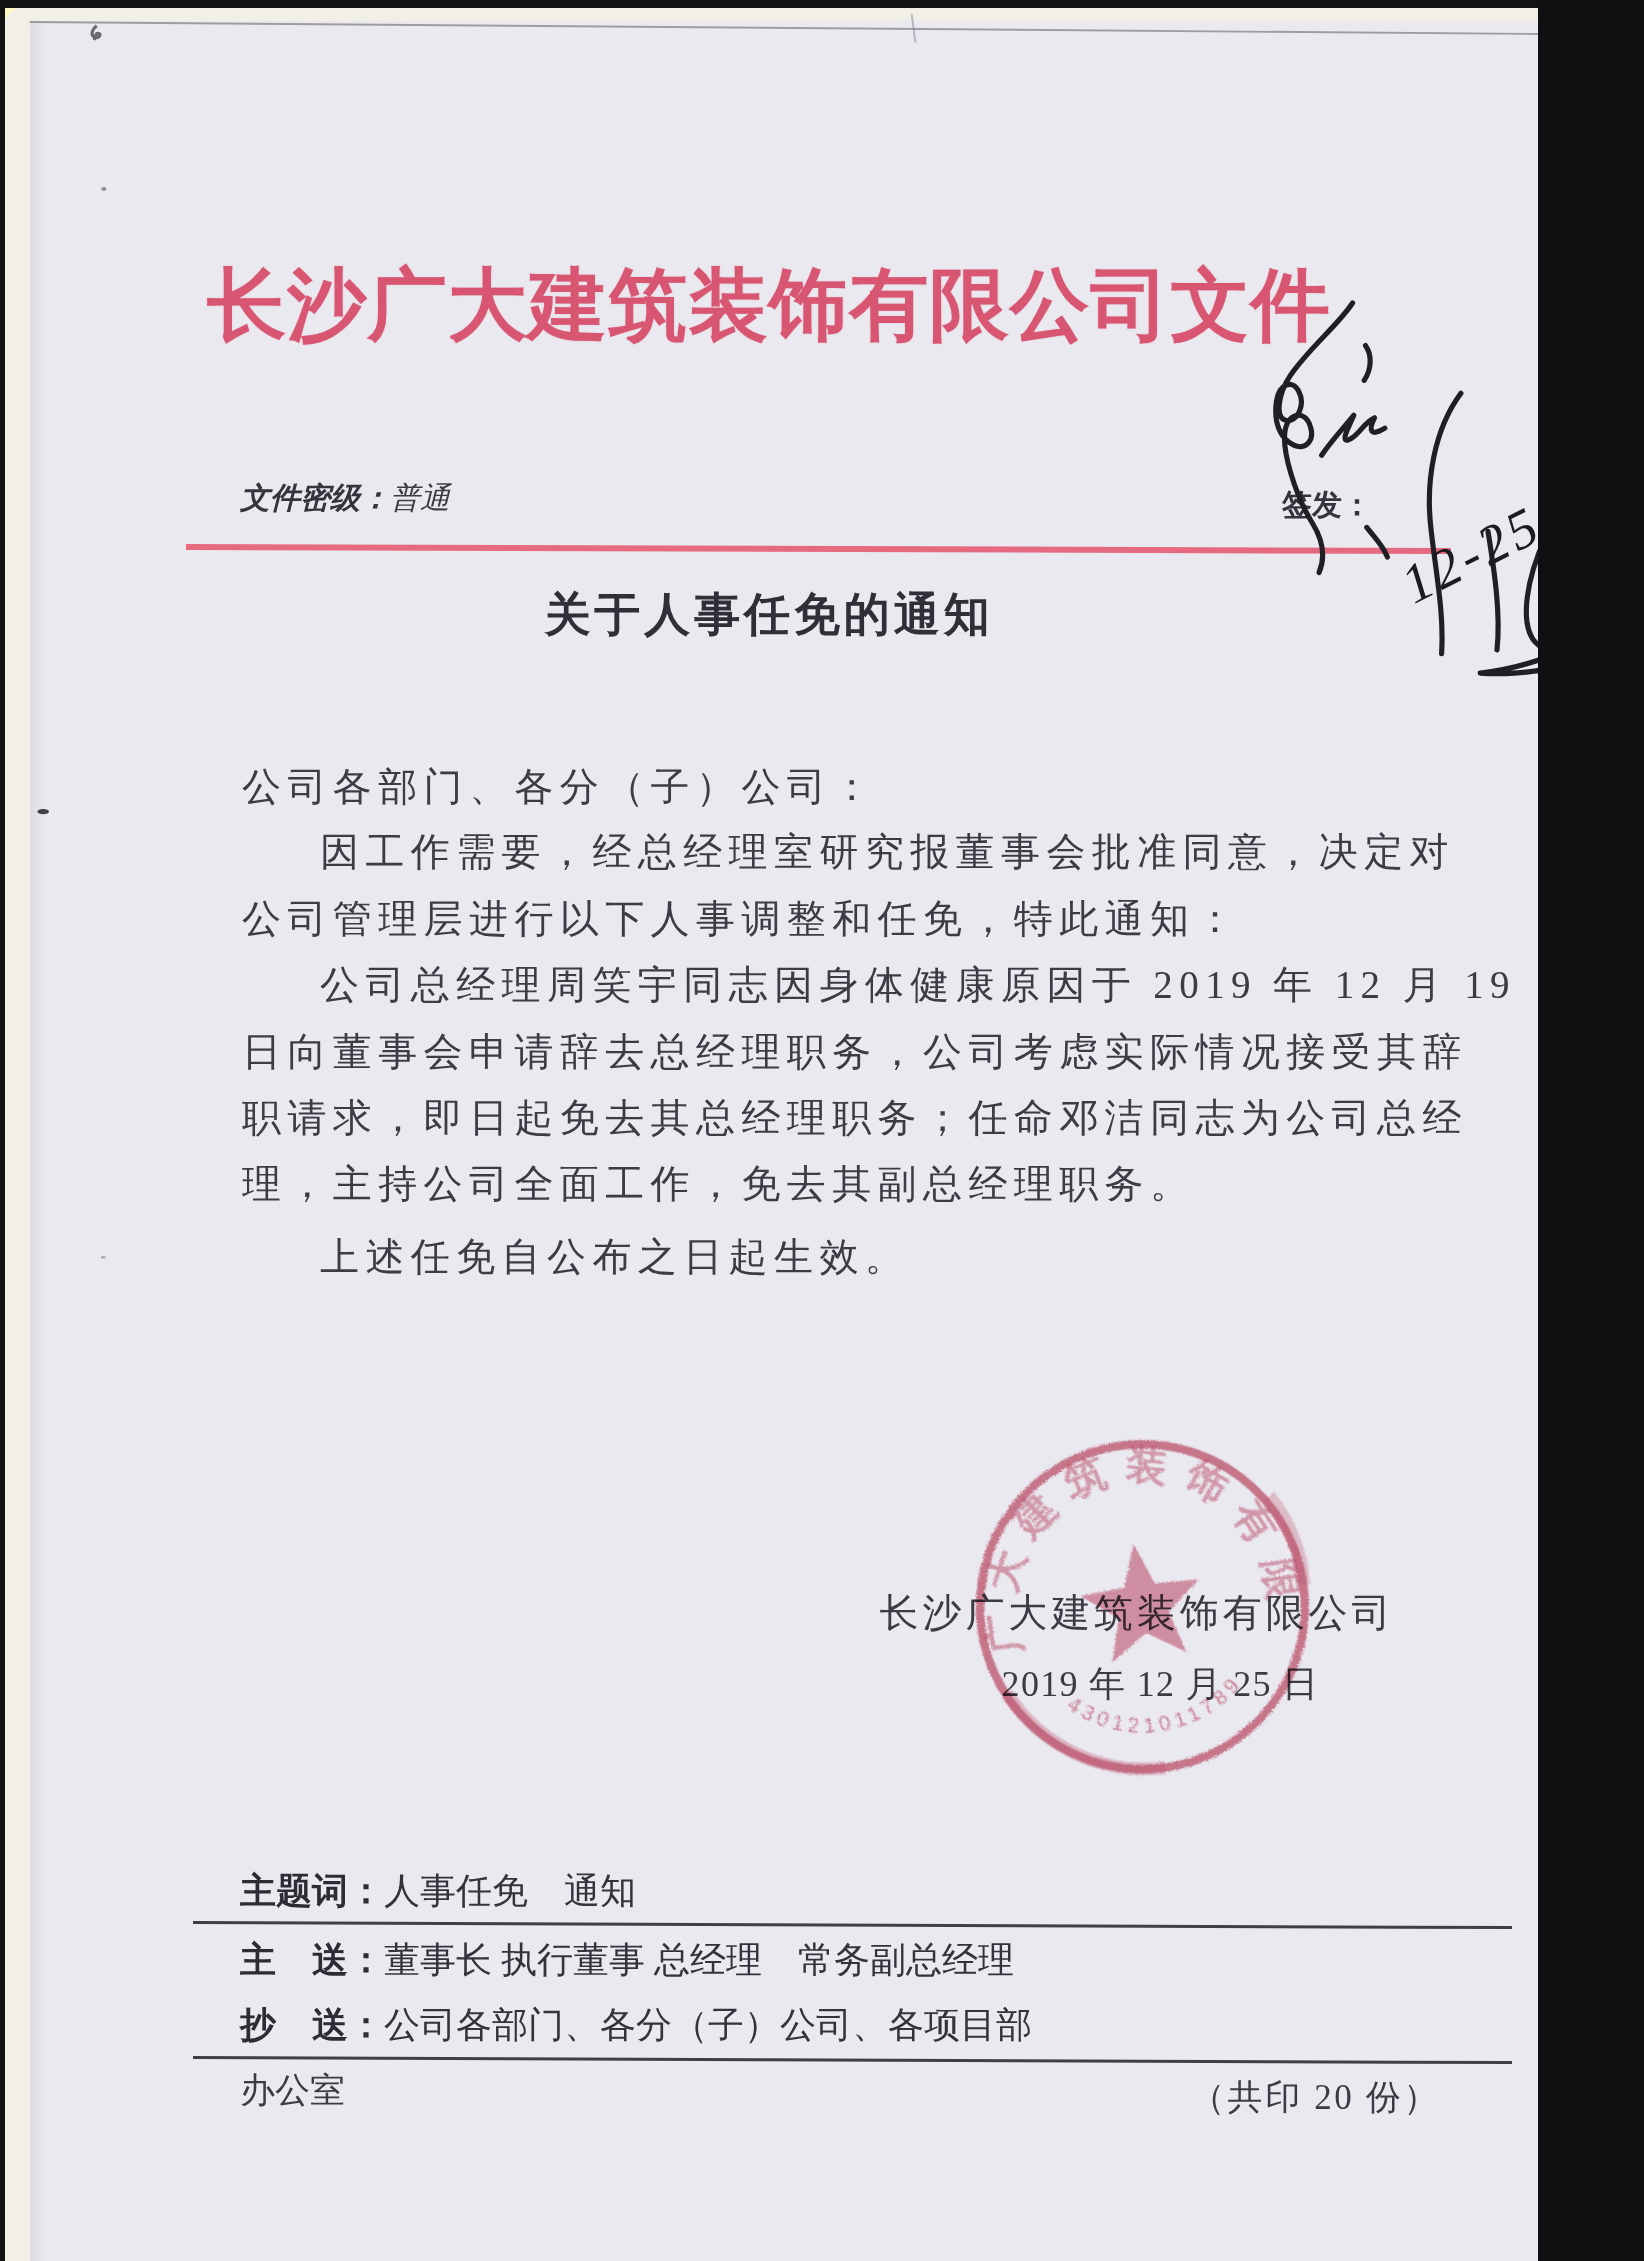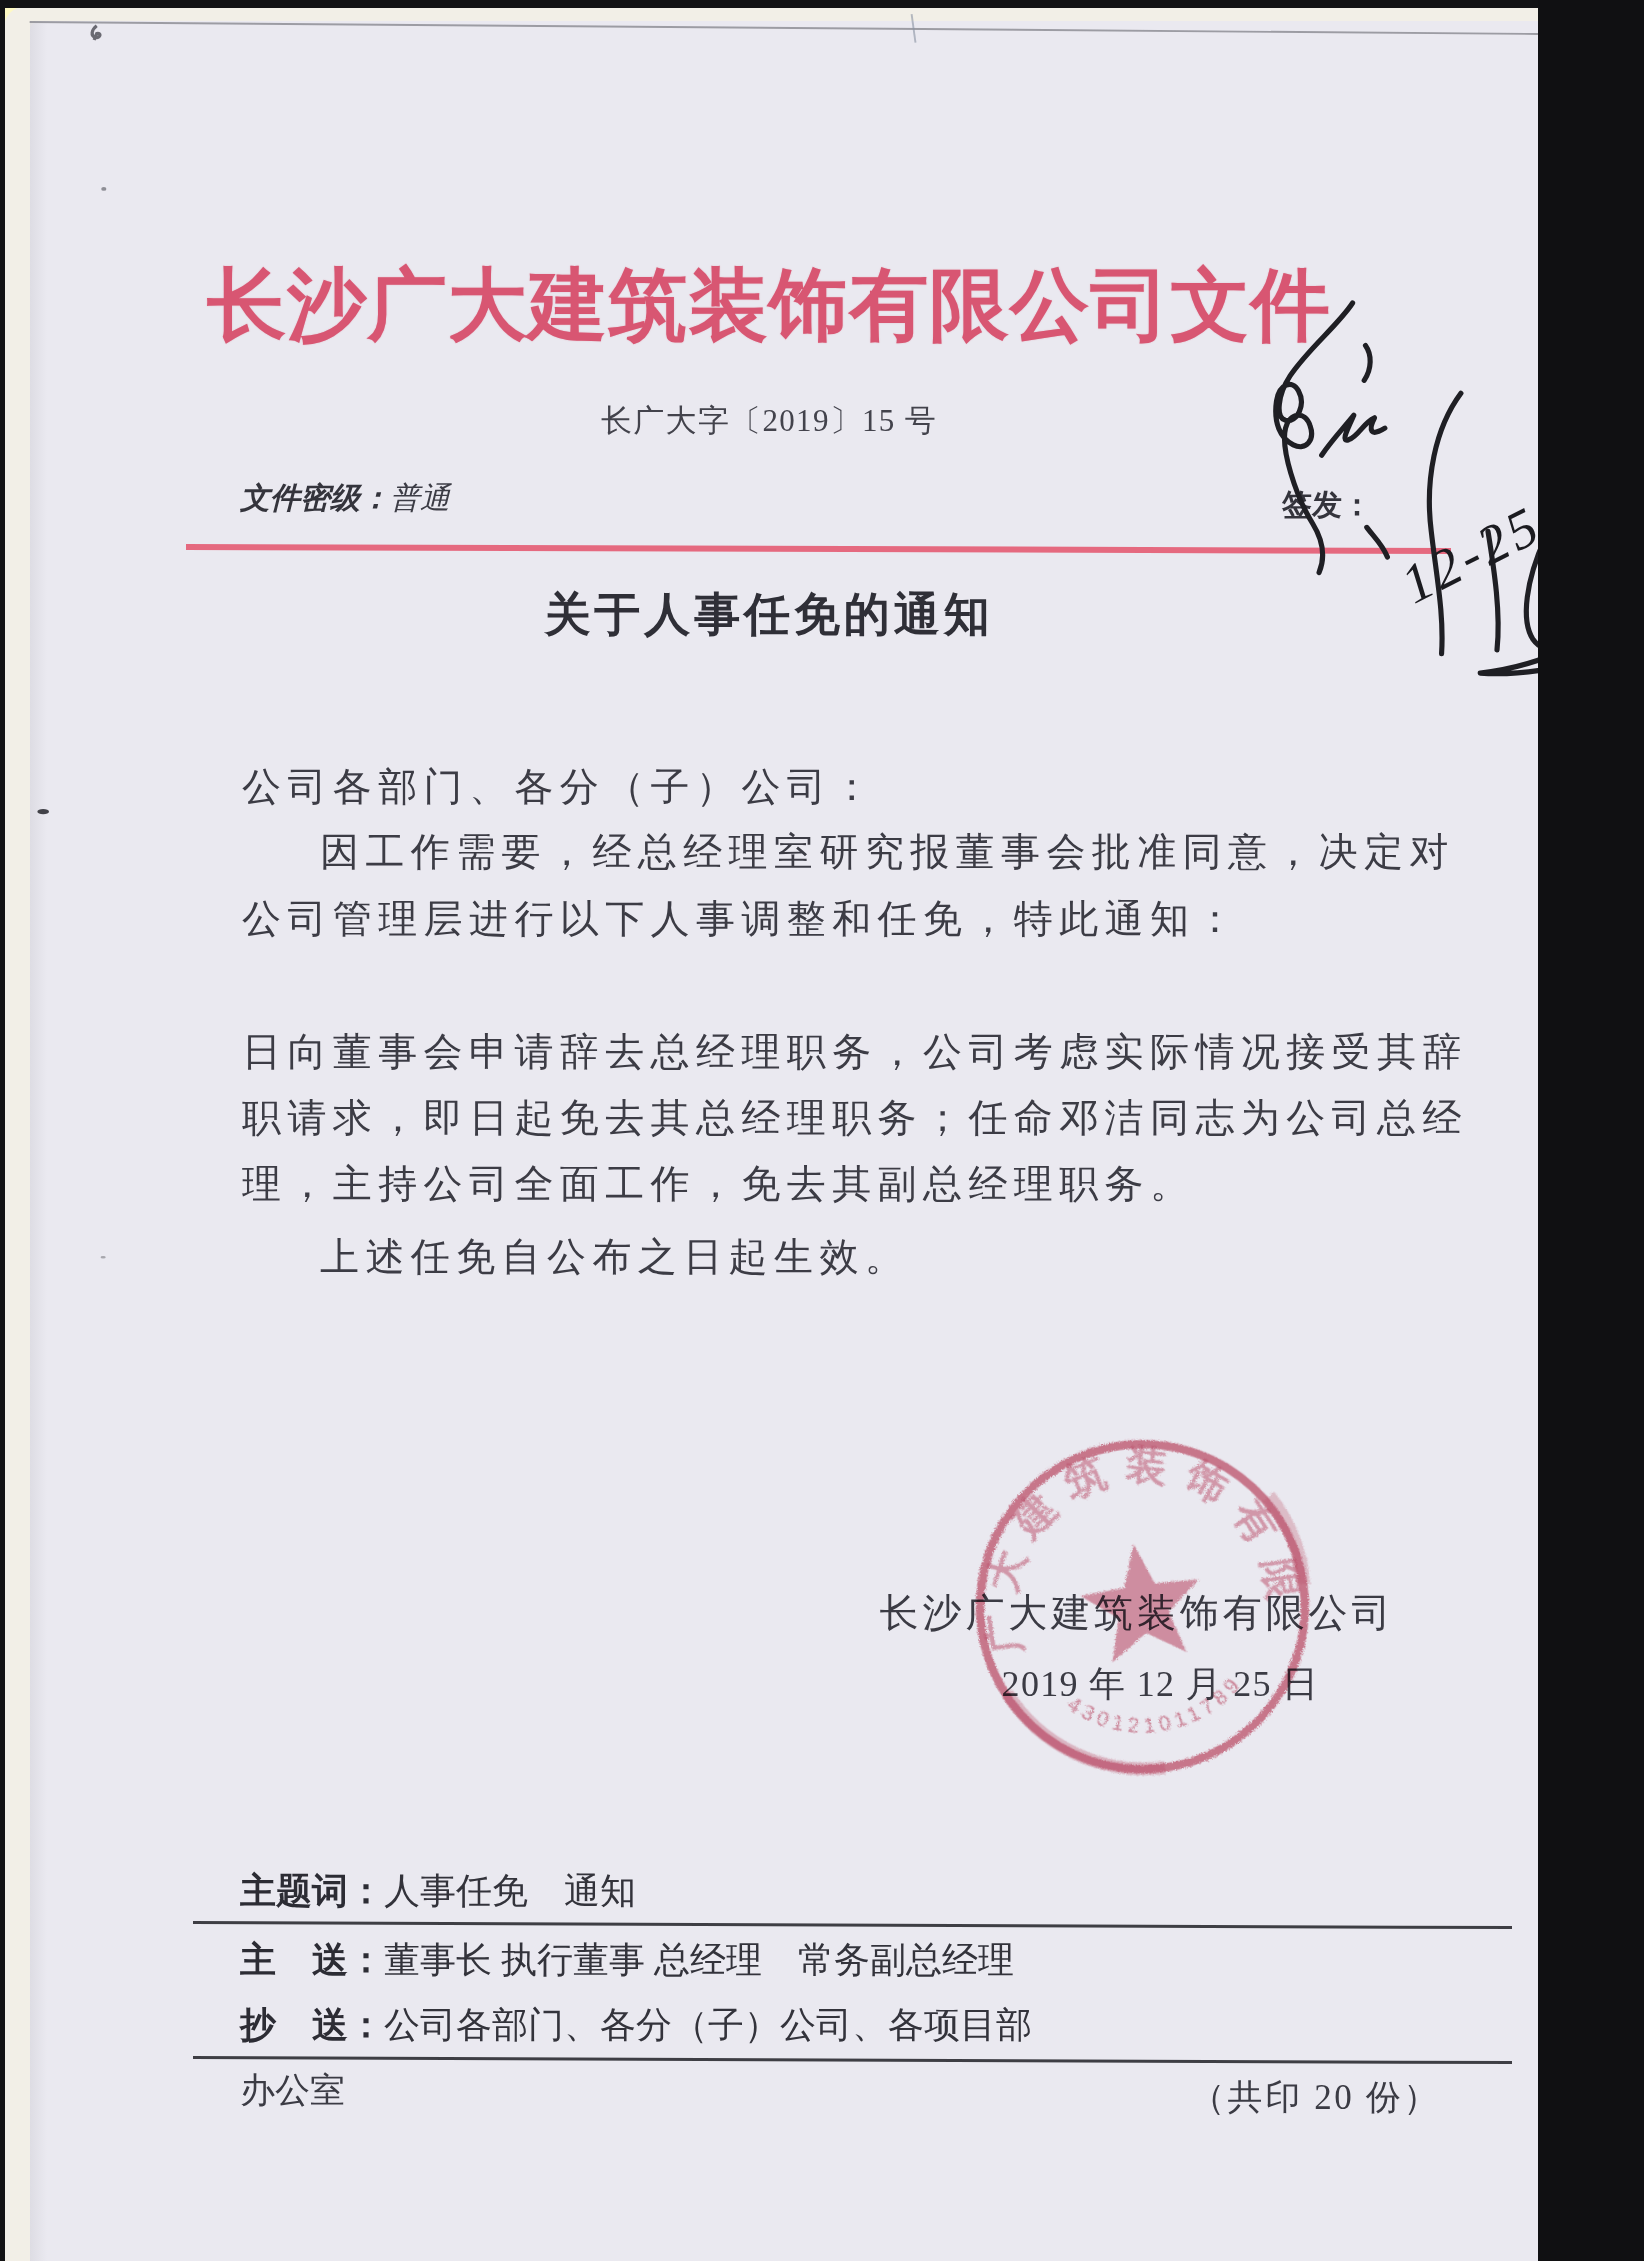--- a/index.html
+++ b/index.html
@@ -72,36 +72,36 @@
   <svg class="overlay" width="1644" height="2261" viewBox="0 0 2550 3507">
     <line x1="46" y1="34" x2="2550" y2="54" stroke="#8f8f96" stroke-width="3" opacity="0.85"></line>
     <path d="M150 40 C142 46 140 56 148 58 C156 60 158 50 150 52 L146 62" fill="none" stroke="#4a4a52" stroke-width="5" opacity="0.8"></path>
     <ellipse cx="161" cy="293" rx="4" ry="3" fill="#77777e" opacity="0.8"></ellipse>
     <ellipse cx="67" cy="1259" rx="9" ry="4" fill="#303036" opacity="0.9"></ellipse>
     <line x1="1414" y1="22" x2="1420" y2="66" stroke="#8a93a3" stroke-width="3" opacity="0.6"></line>
     <ellipse cx="160" cy="1950" rx="4" ry="2" fill="#8a8a90" opacity="0.7"></ellipse>
   </svg>
 
   <div class="abs ctr org-title">长沙广大建筑装饰有限公司文件</div>
-  <div class="abs ctr doc-number">长广大字〔2019〕15 号</div>
 
   <div class="abs meta classification">
     <span>文件密级：</span><span class="val">普通</span>
   </div>
   <div class="abs meta issuer">
     <span>签发：</span>
   </div>
 
   <div class="abs red-line"></div>
 
   <div class="abs ctr doc-title">关于人事任免的通知</div>
 
   <div class="abs bline y0">公司各部门、各分（子）公司：</div>
   <div class="abs bline y2">公司管理层进行以下人事调整和任免，特此通知：</div>
   <div class="abs bline indent y1">因工作需要，经总经理室研究报董事会批准同意，决定对</div>
+  <div class="abs bline indent y3">公司总经理周笑宇同志因身体健康原因于 2019 年 12 月 19</div>
   <div class="abs bline y4">日向董事会申请辞去总经理职务，公司考虑实际情况接受其辞</div>
   <div class="abs bline y5">职请求，即日起免去其总经理职务；任命邓洁同志为公司总经</div>
   <div class="abs bline indent y7">上述任免自公布之日起生效。</div>
   <div class="abs bline y6">理，主持公司全面工作，免去其副总经理职务。</div>
 
   <div class="abs closing-company">长沙广大建筑装饰有限公司</div>
   <div class="abs closing-date">2019 年 12 月 25 日</div>
 
   <svg class="overlay seal-svg" width="1644" height="2261" viewBox="0 0 2550 3507">
     <defs>

